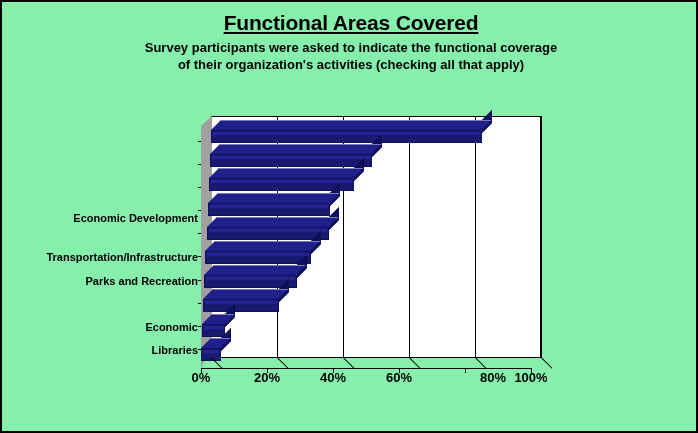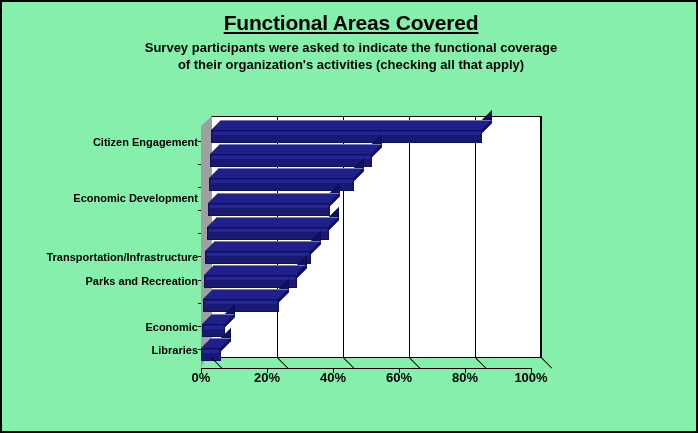--- a/index.html
+++ b/index.html
@@ -208,25 +208,24 @@
 
   <div id="title-block">
     <div id="chart-title">Functional Areas Covered</div>
     <div id="chart-subtitle">
       <div>Survey participants were asked to indicate the functional coverage</div>
       <div>of their organization's activities (checking all that apply)</div>
     </div>
   </div>
 
   <div id="cat-labels">
-      <div class="cat-label" style="top: 20px;">Citizen Engagement</div>
       <div class="cat-tick" style="top: 25px;"></div>
       <div class="cat-tick" style="top: 48.0889px;"></div>
       <div class="cat-tick" style="top: 71.1778px;"></div>
-      <div class="cat-label" style="top: 76px;">Economic Development</div>
+      <div class="cat-label" style="top: 96px;">Economic Development</div>
       <div class="cat-tick" style="top: 94.2667px;"></div>
       <div class="cat-tick" style="top: 117.356px;"></div>
       <div class="cat-label" style="top: 135.444px;">Transportation/Infrastructure</div>
       <div class="cat-tick" style="top: 140.444px;"></div>
       <div class="cat-label" style="top: 158.533px;">Parks and Recreation</div>
       <div class="cat-tick" style="top: 163.533px;"></div>
       <div class="cat-tick" style="top: 186.622px;"></div>
       <div class="cat-label" style="top: 204.711px;">Economic</div>
       <div class="cat-tick" style="top: 209.711px;"></div>
       <div class="cat-label" style="top: 227.8px;">Libraries</div>
@@ -310,17 +309,17 @@
         <div class="tick-diag" style="left: 340px; top: 242px;"></div>
         <div class="front-tick" style="left: 330px;"></div>
       </div>
   </div>
 
   <div id="x-labels">
       <div class="x-label" style="left: 199px;">0%</div>
       <div class="x-label" style="left: 265px;">20%</div>
       <div class="x-label" style="left: 331px;">40%</div>
       <div class="x-label" style="left: 397px;">60%</div>
-      <div class="x-label" style="left: 463px;">80%</div>
+      <div class="x-label" style="left: 491px;">80%</div>
       <div class="x-label" style="left: 529px;">100%</div>
     </div>
 
 </div>
 
 </body></html>

